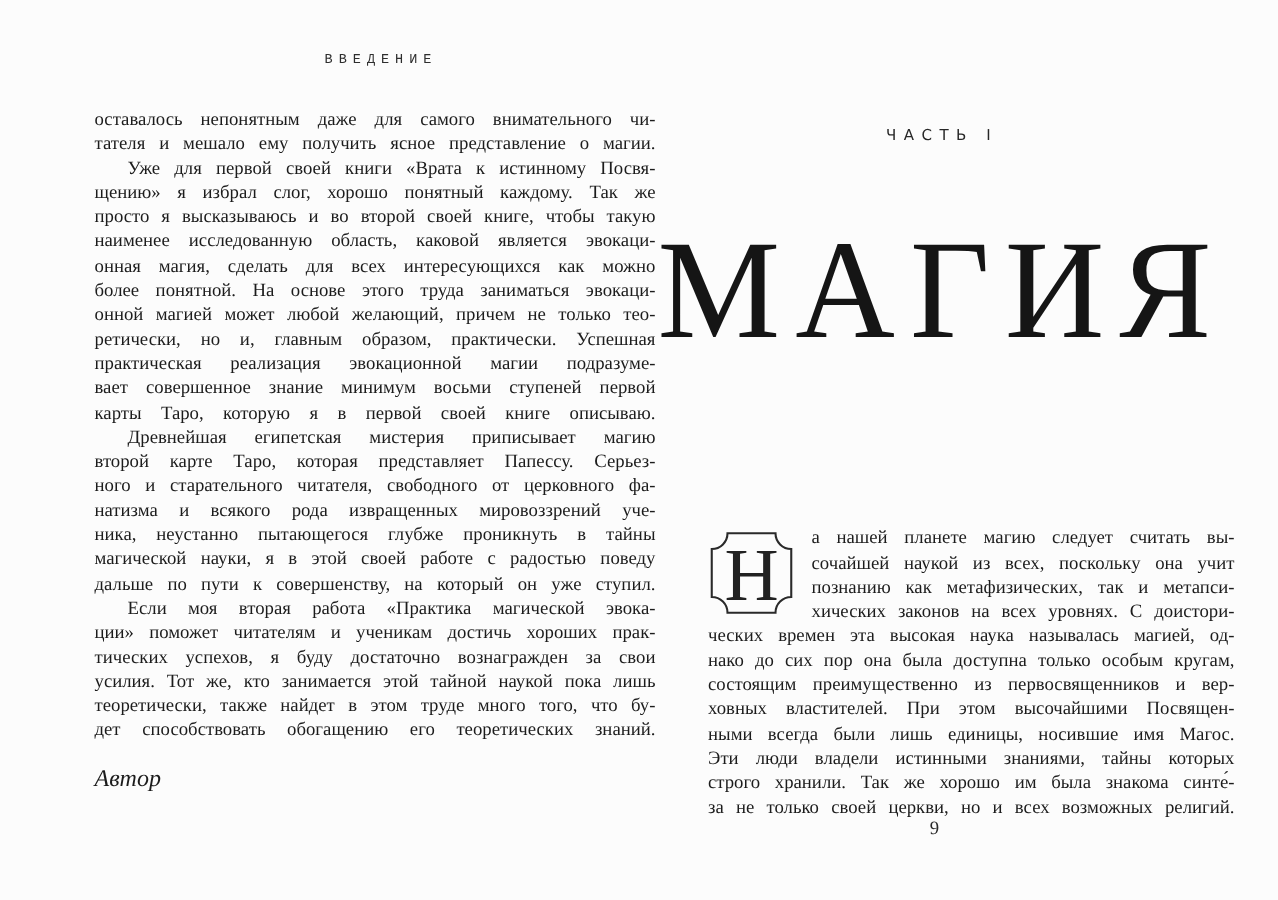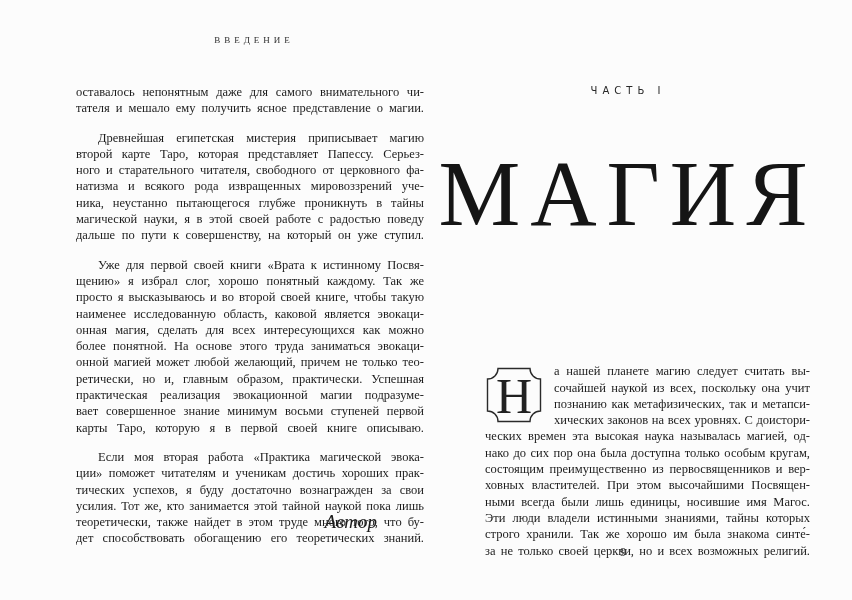--- a/index.html
+++ b/index.html
@@ -11,46 +11,46 @@
     font-family: "Liberation Serif", serif;
     overflow: hidden;
   }
   .page { position: absolute; top: 0; height: 600px; }
   .page.left  { left: 0;   width: 426px; }
   .page.right { left: 410px; width: 426px; }
 
   .running-header {
     position: absolute; left: 63px; top: 35px; width: 374px;
     text-align: center;
-    font-family: Liberation Serif, serif;
+    font-family: Liberation Mono, monospace;
     font-size: 9px; font-weight: 500;
     letter-spacing: 4px; padding-left: 4px;
     color: #2e2e2e;
   }
 
   .body-text {
     position: absolute;
     font-size: 12.5px; line-height: 16.3px;
     color: #1c1c1c;
     text-align: justify;
   }
   .left .body-text { left: 63px; top: 71px; width: 374px; }
 
   .para {
-    margin: 13px;
+    margin: 0;
     white-space: pre-line;
     text-align: justify;
     text-align-last: justify;
   }
   .para.indent { text-indent: 22px; }
 
   .signature {
     position: absolute; left: 63px; top: 511px; width: 374px;
-    text-align: right; padding-right: 60px; box-sizing: border-box;
-    font-style: italic; font-size: 19px; color: #1c1c1c;
+    text-align: left; padding-right: 60px; box-sizing: border-box;
+    font-style: italic; font-size: 16px; color: #1c1c1c;
   }
 
   .part-label {
     position: absolute; left: 0; top: 85px; width: 426px;
     text-align: center;
     font-family: "DejaVu Sans", sans-serif;
     font-size: 10px; font-weight: 500;
     letter-spacing: 5px; padding-left: 5px;
     color: #272727;
   }
@@ -96,38 +96,38 @@
 <body>
 
 <div>
 
   <section class="page left">
     <div class="running-header">ВВЕДЕНИЕ</div>
 
     <div class="body-text">
       <p class="para">оставалось непонятным даже для самого внимательного чи-
 тателя и мешало ему получить ясное представление о магии.</p>
-      <p class="para indent">Древнейшая египетская мистерия приписывает магию
-второй карте Таро, которая представляет Папессу. Серьез-
-ного и старательного читателя, свободного от церковного фа-
-натизма и всякого рода извращенных мировоззрений уче-
-ника, неустанно пытающегося глубже проникнуть в тайны
-магической науки, я в этой своей работе с радостью поведу
-дальше по пути к совершенству, на который он уже ступил.</p>
       <p class="para indent">Уже для первой своей книги «Врата к истинному Посвя-
 щению» я избрал слог, хорошо понятный каждому. Так же
 просто я высказываюсь и во второй своей книге, чтобы такую
 наименее исследованную область, каковой является эвокаци-
 онная магия, сделать для всех интересующихся как можно
 более понятной. На основе этого труда заниматься эвокаци-
 онной магией может любой желающий, причем не только тео-
 ретически, но и, главным образом, практически. Успешная
 практическая реализация эвокационной магии подразуме-
 вает совершенное знание минимум восьми ступеней первой
 карты Таро, которую я в первой своей книге описываю.</p>
+      <p class="para indent">Древнейшая египетская мистерия приписывает магию
+второй карте Таро, которая представляет Папессу. Серьез-
+ного и старательного читателя, свободного от церковного фа-
+натизма и всякого рода извращенных мировоззрений уче-
+ника, неустанно пытающегося глубже проникнуть в тайны
+магической науки, я в этой своей работе с радостью поведу
+дальше по пути к совершенству, на который он уже ступил.</p>
       <p class="para indent">Если моя вторая работа «Практика магической эвока-
 ции» поможет читателям и ученикам достичь хороших прак-
 тических успехов, я буду достаточно вознагражден за свои
 усилия. Тот же, кто занимается этой тайной наукой пока лишь
 теоретически, также найдет в этом труде много того, что бу-
 дет способствовать обогащению его теоретических знаний.</p>
     </div>
 
     <div class="signature">Автор</div>
   </section>

